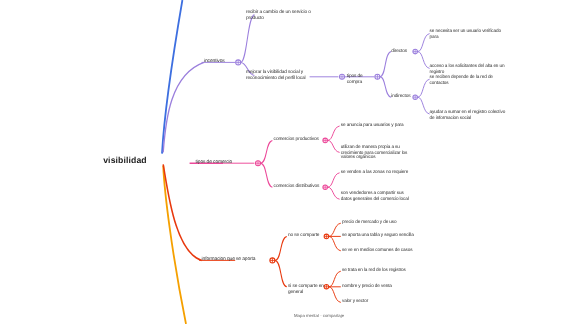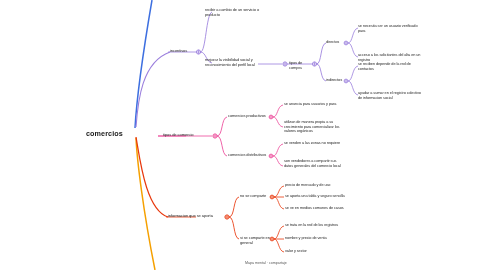--- a/index.html
+++ b/index.html
@@ -130,21 +130,21 @@
     <path d="M270.1,239 L273.9,239 M272,237.1 L272,240.9" stroke="#e8380d" stroke-width="0.65" fill="none"></path>
 
     <path d="M274,197 C279,197 278,187 284,186" fill="none" stroke="#e8380d" stroke-width="0.8"></path>
     <path d="M274,197 L284,197" fill="none" stroke="#e8380d" stroke-width="0.8"></path>
     <path d="M274,197 C279,197 278,208 284,209" fill="none" stroke="#e8380d" stroke-width="0.8"></path>
     <path d="M274,239 C279,239 278,227 284,226" fill="none" stroke="#e8380d" stroke-width="0.8"></path>
     <path d="M274,239 L284,239" fill="none" stroke="#e8380d" stroke-width="0.8"></path>
     <path d="M274,239 C279,239 278,251 284,252" fill="none" stroke="#e8380d" stroke-width="0.8"></path>
   </svg>
 
-  <div class="node root-node" style="left:86px; top:130px;">comercios</div>
+  <div class="node root-node" style="left:86px; top:130px;">visibilidad</div>
 
   <div class="node lvl1" style="left:170px; top:49px; width:28px;">incentivos</div>
 
   <div class="node lvl2" style="left:205px; top:8px; width:66px;">recibir a cambio de un servicio o producto</div>
 
   <div class="node lvl2" style="left:205px; top:58px; width:54px;">mejorar la visibilidad social y reconocimiento del perfil local</div>
 
   <div class="node lvl2" style="left:289px; top:61px; width:26px;">tipos de compra</div>
 
   <div class="node lvl2" style="left:326px; top:40px; width:20px;">directos</div>

